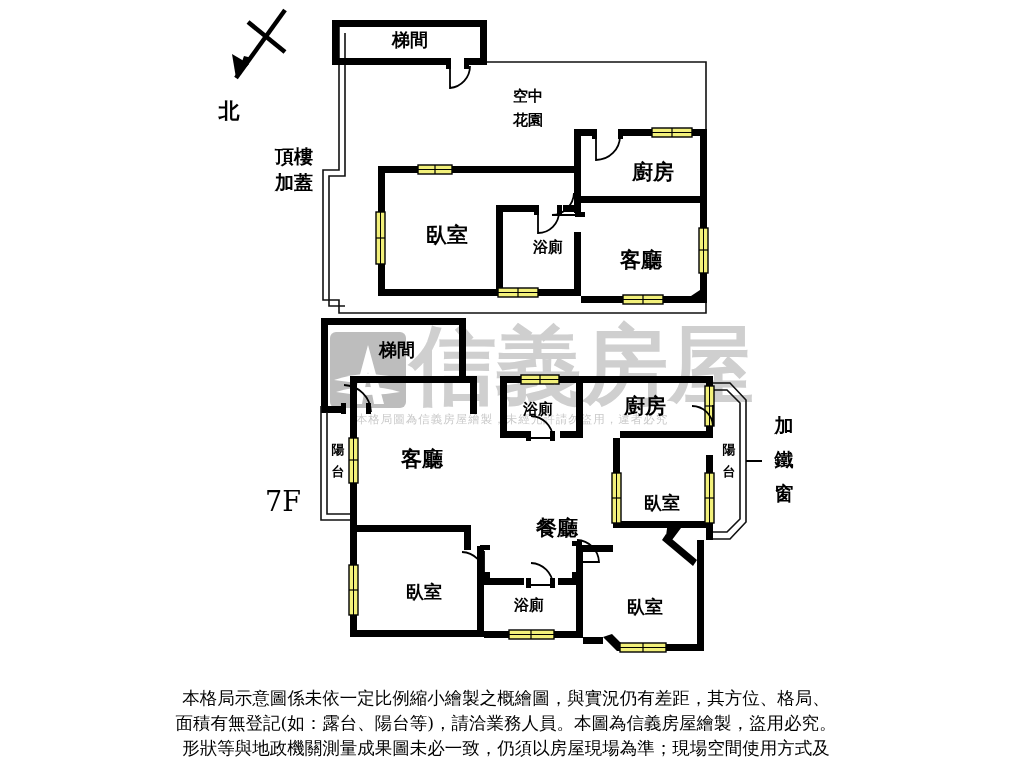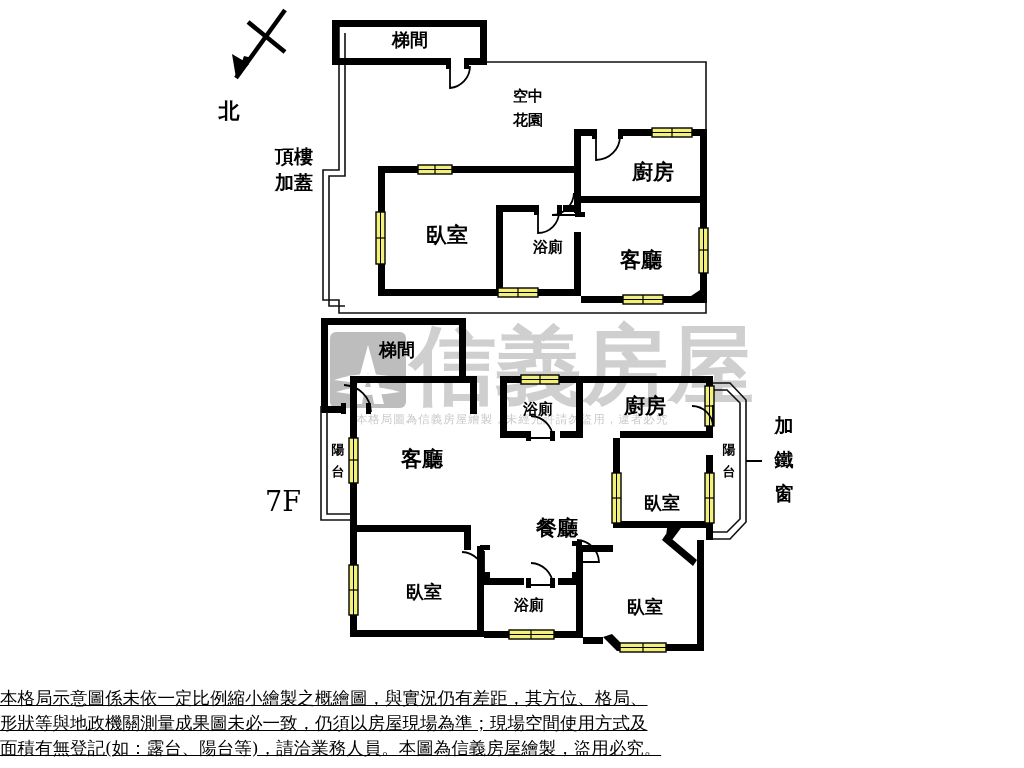--- a/index.html
+++ b/index.html
@@ -65,22 +65,21 @@
     fill: #cfcfcf;
     font-size: 86px;
     font-weight: 700;
     dominant-baseline: middle;
   }
   #disclaimer {
     position: absolute;
     left: 0;
     top: 686px;
     width: 1012px;
-    text-align: left;
-    text-decoration: underline;
+    text-align: center;
   }
   #disclaimer p {
     margin: 0;
     font-family: "DejaVu Serif", "Liberation Serif", serif;
     font-size: 17.5px;
     line-height: 25px;
     color: #000000;
     letter-spacing: 0px;
   }
 </style>
@@ -389,17 +388,17 @@
       <line x1="746" y1="461" x2="762" y2="461" stroke="#000" stroke-width="2"></line>
       <text class="ann-label mid" x="784" y="427">加</text>
       <text class="ann-label mid" x="784" y="461">鐵</text>
       <text class="ann-label mid" x="784" y="495">窗</text>
     </g>
 
   </svg>
 
   <div id="disclaimer">
     <p>本格局示意圖係未依一定比例縮小繪製之概繪圖，與實況仍有差距，其方位、格局、</p>
+    <p>面積有無登記(如：露台、陽台等)，請洽業務人員。本圖為信義房屋繪製，盜用必究。</p>
     <p>形狀等與地政機關測量成果圖未必一致，仍須以房屋現場為準；現場空間使用方式及</p>
-    <p>面積有無登記(如：露台、陽台等)，請洽業務人員。本圖為信義房屋繪製，盜用必究。</p>
   </div>
 
 </div>
 
 </body></html>

